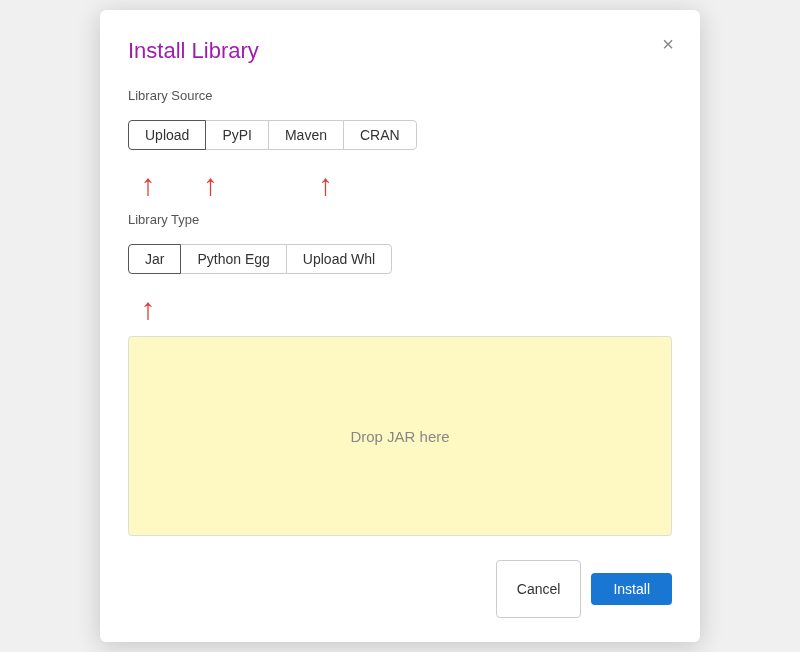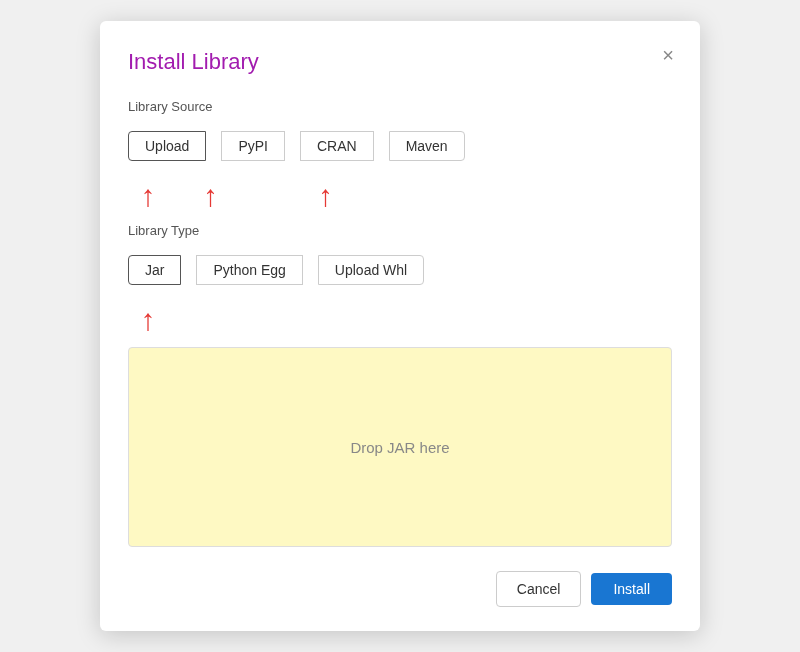--- a/index.html
+++ b/index.html
@@ -47,21 +47,21 @@
     .section-label {
       font-size: 13px;
       color: #555;
       margin-bottom: 8px;
       font-weight: 400;
     }
 
     .tab-group {
       display: flex;
       flex-wrap: wrap;
-      gap: 16px;
+      gap: 0;
       margin-bottom: 20px;
       margin-top: 17px;
     }
 
     .tab-btn {
       border: 1px solid #ccc;
       background: white;
       padding: 6px 16px;
       cursor: pointer;
       font-size: 14px;
@@ -102,21 +102,21 @@
     .dialog-footer {
       display: flex;
       justify-content: flex-end;
       gap: 10px;
       align-items: center;
     }
 
     .btn-cancel {
       border: 1px solid #ccc;
       background: white;
-      padding: 9px 20px;
+      padding: 20px 20px;
       border-radius: 4px;
       cursor: pointer;
       font-size: 14px;
       color: #333;
     }
 
     .btn-install {
       border: none;
       background: #1976d2;
       color: white;
@@ -132,22 +132,22 @@
 
 <div class="dialog-backdrop">
   <h2 class="dialog-title">Install Library</h2>
   <button class="close-button">×</button>
 
   <div class="section-label">Library Source</div>
 
   <div class="tab-group" id="source-tabs">
       <button class="tab-btn active" style="border-radius: 4px 0px 0px 4px;">Upload</button>
       <button class="tab-btn">PyPI</button>
+      <button class="tab-btn">Maven</button>
       <button class="tab-btn">CRAN</button>
-      <button class="tab-btn">Maven</button>
     </div>
 
   <div style="display:flex; align-items:flex-start; height:38px; padding-left:0; margin-bottom:4px;">
 
     <div style="width:40px; display:flex; justify-content:center;">
       <span style="color:#e53935; font-size:30px; line-height:1;">↑</span>
     </div>
 
     <div style="width:85px; display:flex; justify-content:center;">
       <span style="color:#e53935; font-size:30px; line-height:1;">↑</span>

